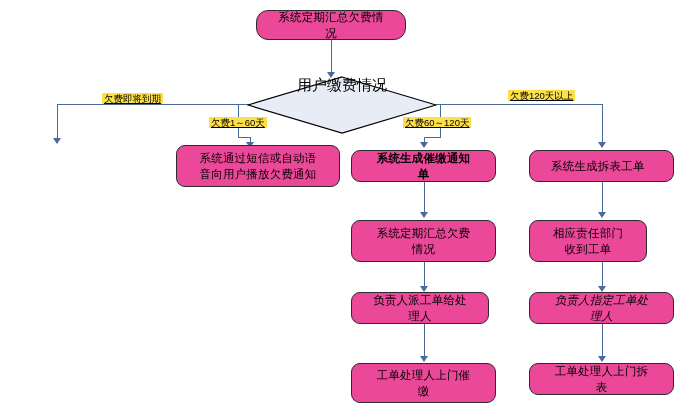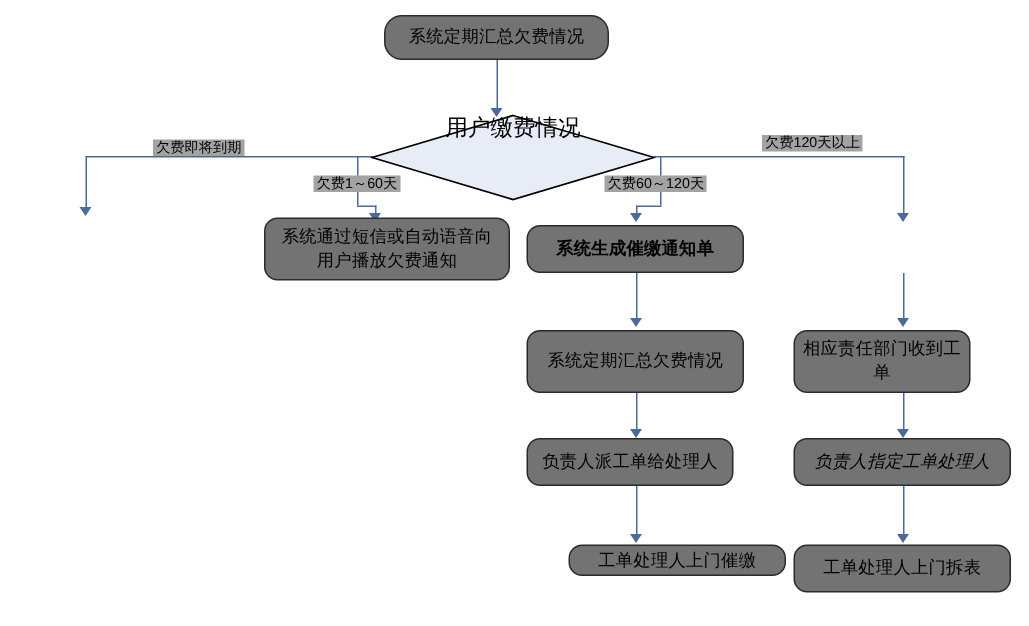--- a/index.html
+++ b/index.html
@@ -3,32 +3,32 @@
 <meta charset="utf-8">
 <style>
   html,body{margin:0;padding:0;background:#ffffff;}
   body{width:686px;height:417px;font-family:"Liberation Sans","DejaVu Sans",sans-serif;}
   #canvas{position:relative;width:686px;height:417px;overflow:hidden;background:#fff;}
 
   
   .node{
     position:absolute;
     box-sizing:border-box;
-    background:#737373;
+    background:#ec4899;
     border:1px solid #2b2b2b;
     border-radius:9px;
     display:flex;
     align-items:center;
-    justify-content:center;
+    justify-content:flex-start;
     text-align:center;
     color:#000;
     font-size:11.5px;
     line-height:16px;
     letter-spacing:0.2px;
-    padding:2px 5px;
+    padding:2px 21px;
     z-index:4;
   }
   .node.start{border-radius:12px;}
 
   
   .diamond-wrap{
     position:absolute;
     z-index:4;
   }
   .diamond-wrap svg{display:block;}
@@ -53,24 +53,25 @@
     border-top:6px solid #4a6a9a;
     z-index:3;
   }
 
   
   .elabel{
     position:absolute;
     font-size:9.5px;
     color:#000;
     white-space:nowrap;
-    background:#a3a3a3;
+    background:#fde047;
     padding:0 2px;
     z-index:5;
     line-height:11px;
+    text-decoration:underline;
   }
 </style>
 </head>
 <body>
 
 <div id="canvas">
 
   <div class="node start" style="left:256px;top:10px;width:150px;height:30px;">
     <span>系统定期汇总欠费情况</span>
   </div>
@@ -131,24 +132,27 @@
   <div class="ln lnv" style="left:424px;top:262px;width:1px;height:28px;"></div>
   <div class="arrow" style="left:420px;top:286px;"></div>
 
   <div class="node" style="left:351px;top:292px;width:138px;height:32px;">
     <span>负责人派工单给处理人</span>
   </div>
 
   <div class="ln lnv" style="left:424px;top:324px;width:1px;height:36px;"></div>
   <div class="arrow" style="left:420px;top:356px;"></div>
 
-  <div class="node" style="left:351px;top:363px;width:145px;height:21px;margin-left:28px;">
+  <div class="node" style="left:351px;top:363px;width:145px;height:40px;">
     <span>工单处理人上门催缴</span>
   </div>
 
+  <div class="node" style="left:529px;top:150px;width:145px;height:32px;">
+    <span>系统生成拆表工单</span>
+  </div>
 
   <div class="ln lnv" style="left:602px;top:182px;width:1px;height:34px;"></div>
   <div class="arrow" style="left:598px;top:212px;"></div>
 
   <div class="node" style="left:529px;top:220px;width:118px;height:42px;">
     <span>相应责任部门收到工单</span>
   </div>
 
   <div class="ln lnv" style="left:602px;top:262px;width:1px;height:28px;"></div>
   <div class="arrow" style="left:598px;top:286px;"></div>

